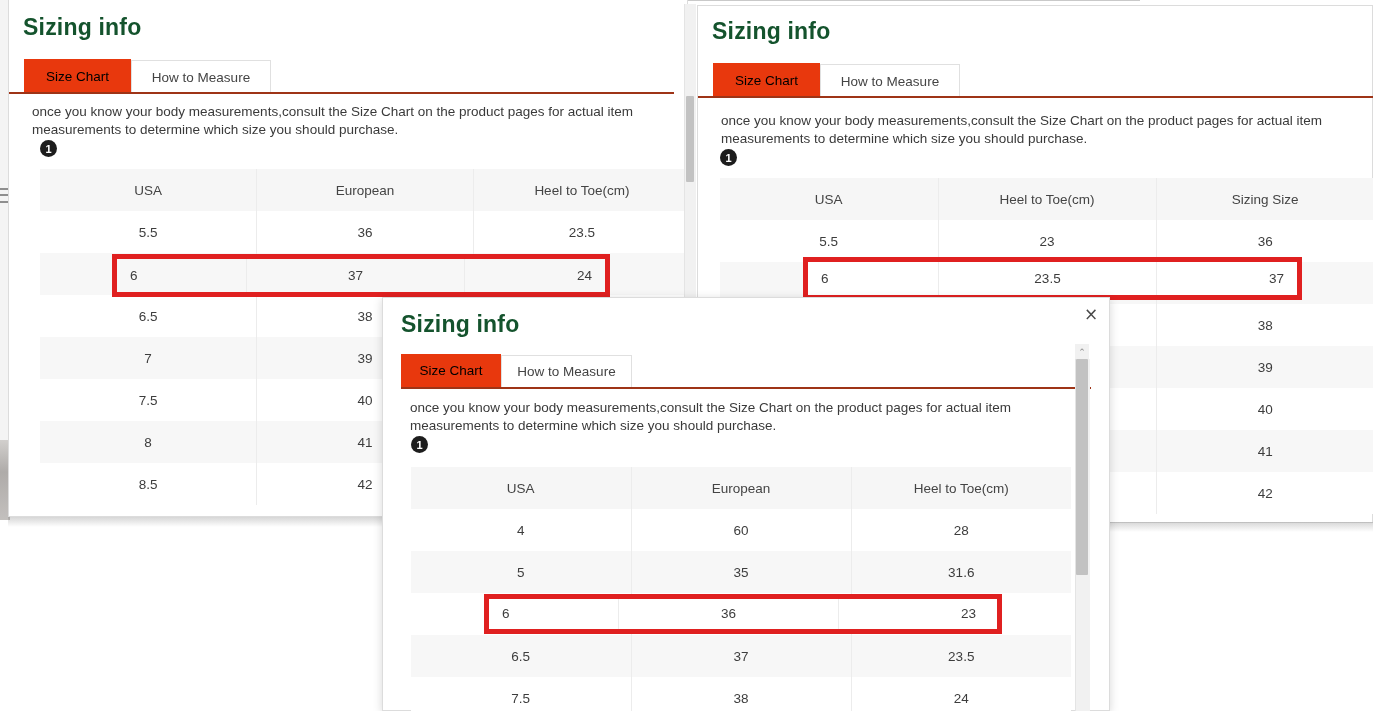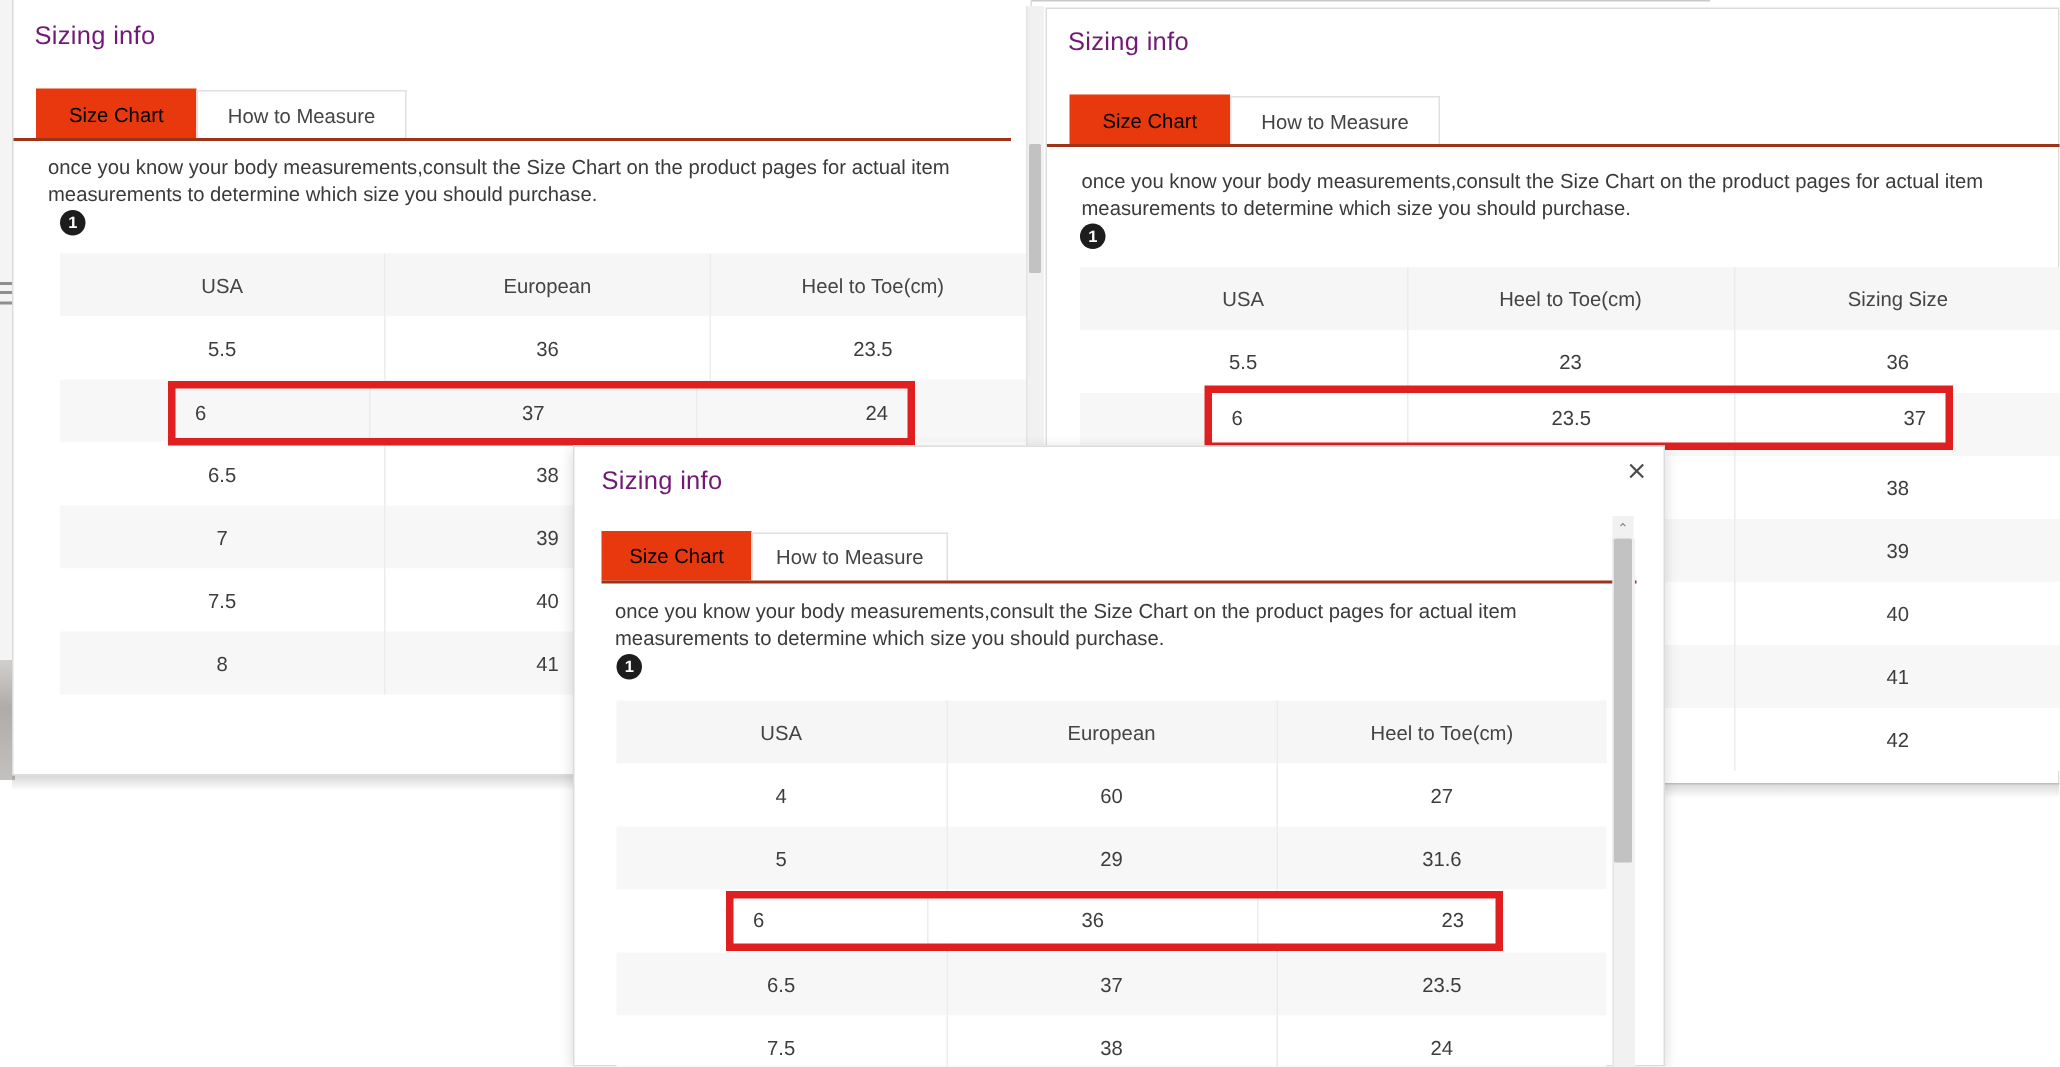--- a/index.html
+++ b/index.html
@@ -80,23 +80,23 @@
   }
 
   
   .dialog {
     position: absolute;
     background: #ffffff;
     border: 1px solid #dcdcdc;
     box-sizing: border-box;
   }
   .dialog .title {
-    font-size: 17px;
-    font-weight: normal;
-    color: #701a75;
+    font-size: 23px;
+    font-weight: bold;
+    color: #14532d;
     letter-spacing: .2px;
   }
   .tabs {
     position: relative;
     display: flex;
     align-items: flex-end;
   }
   .tab {
     box-sizing: border-box;
     font-size: 13.5px;
@@ -319,20 +319,25 @@
         <tr class="odd">
           <td>7.5</td>
           <td>40</td>
           <td></td>
         </tr>
         <tr class="even">
           <td>8</td>
           <td>41</td>
           <td></td>
         </tr>
+        <tr class="odd">
+          <td>8.5</td>
+          <td>42</td>
+          <td></td>
+        </tr>
       </tbody>
     </table>
   </div>
 </div>
 
 <div class="sbar" style="left:684px; top:4px; width:11px; height:510px;"></div>
 <div class="sthumb" style="left:686px; top:96px; width:8px; height:86px;"></div>
 
 <div class="hl-row-cells" style="left:117px; top:259px; width:488px; height:33px; background:#f7f7f7;">
   <div class="hl-cell left" style="width:130px;">6</div>
@@ -434,25 +439,25 @@
         <tr>
           <th>USA</th>
           <th>European</th>
           <th>Heel to Toe(cm)</th>
         </tr>
       </thead>
       <tbody>
         <tr class="odd">
           <td>4</td>
           <td>60</td>
-          <td>27</td>
+          <td>28</td>
         </tr>
         <tr class="even">
           <td>5</td>
-          <td>29</td>
+          <td>35</td>
           <td>31.6</td>
         </tr>
         <tr class="odd">
           <td></td>
           <td></td>
           <td></td>
         </tr>
         <tr class="even">
           <td>6.5</td>
           <td>37</td>

